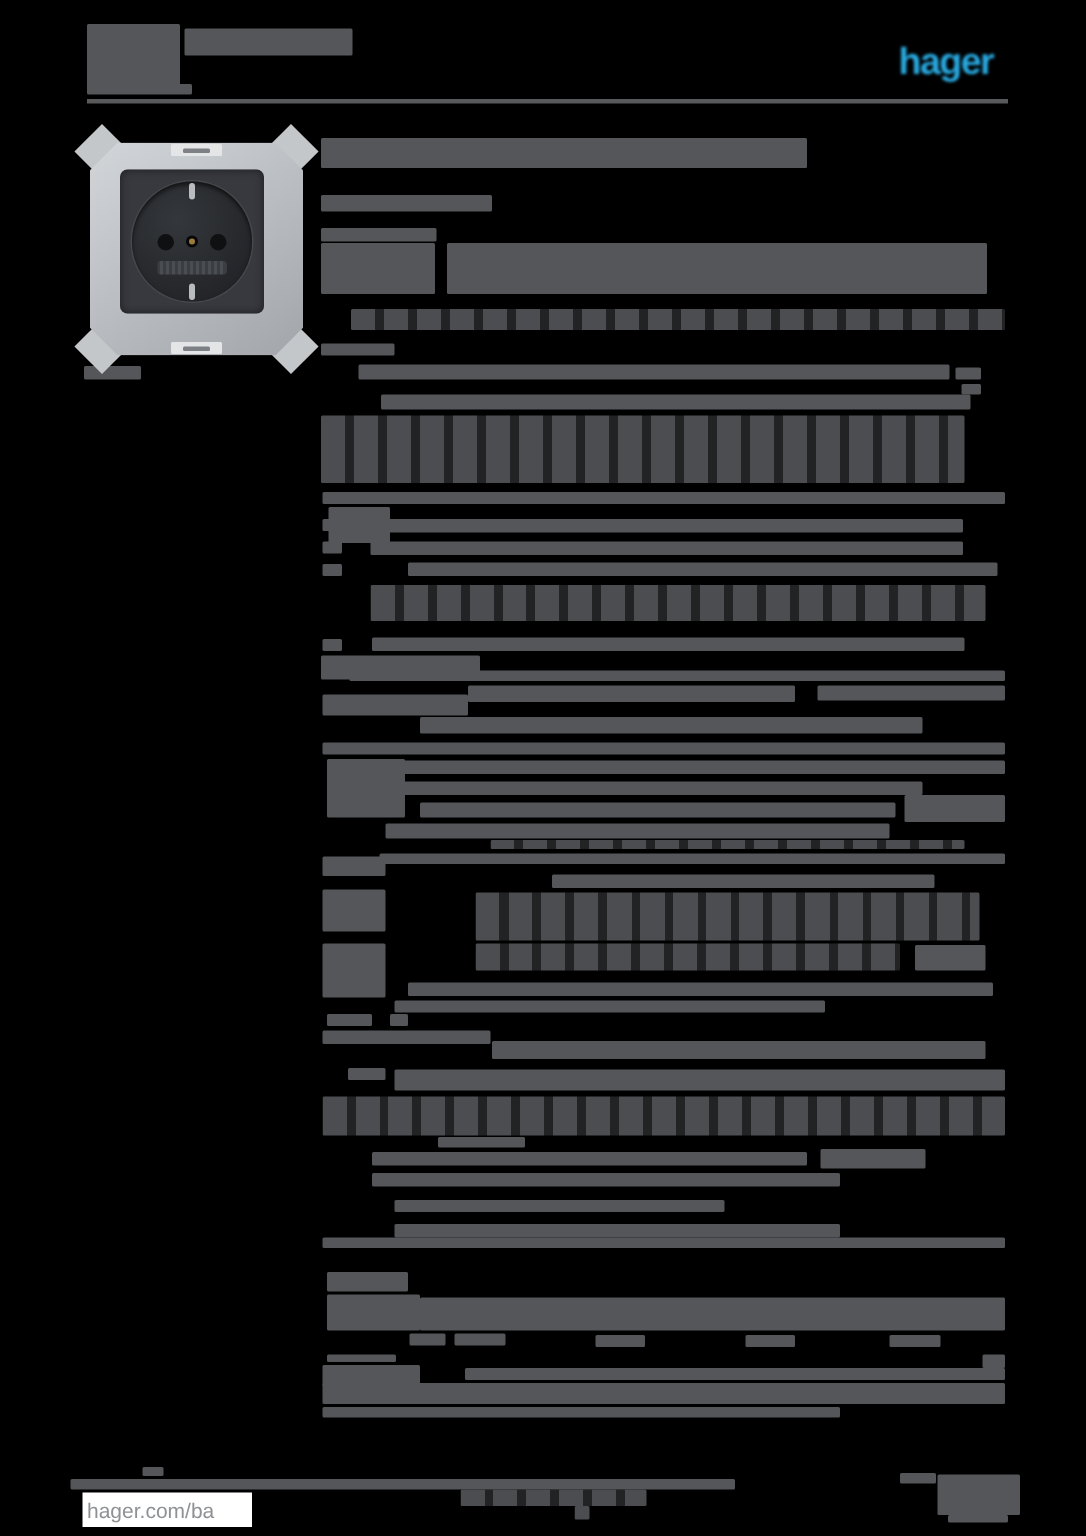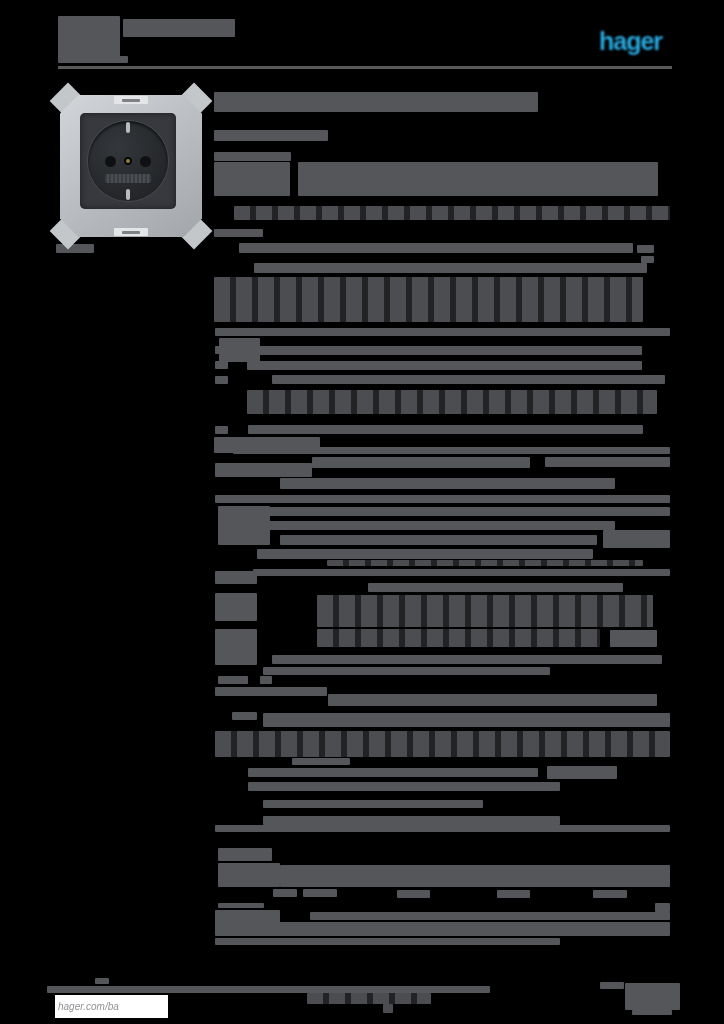--- a/index.html
+++ b/index.html
@@ -62,21 +62,21 @@
   #screw .head{position:absolute;left:2px;top:2px;width:4px;height:4px;border-radius:50%;background:#9c7c3c;}
   #label-strip{
     position:absolute;left:17px;top:53px;width:46px;height:9px;border-radius:2px;
     background:repeating-linear-gradient(90deg,#3a3d41 0 2px,#4a4d51 2px 4px);
   }
   
   #link-box{
     left:55px;top:995px;width:113px;height:23px;background:#ffffff;z-index:3;
     display:flex;align-items:center;padding-left:3px;box-sizing:border-box;
   }
-  #link-box span{color:var(--link-color);font-size:10px;filter:blur(.4px);font-style:italic;}
+  #link-box span{color:var(--link-color);font-size:14px;filter:blur(.4px);}
   #redaction-layer{position:absolute;inset:0;z-index:1;}
 </style>
 </head>
 <body>
 
 <div id="page">
 
   <div id="redaction-layer">
       <div class="bar" style="left: 58px; top: 16px; width: 62px; height: 43px;"></div>
       <div class="bar" style="left: 123px; top: 19px; width: 112px; height: 18px;"></div>

